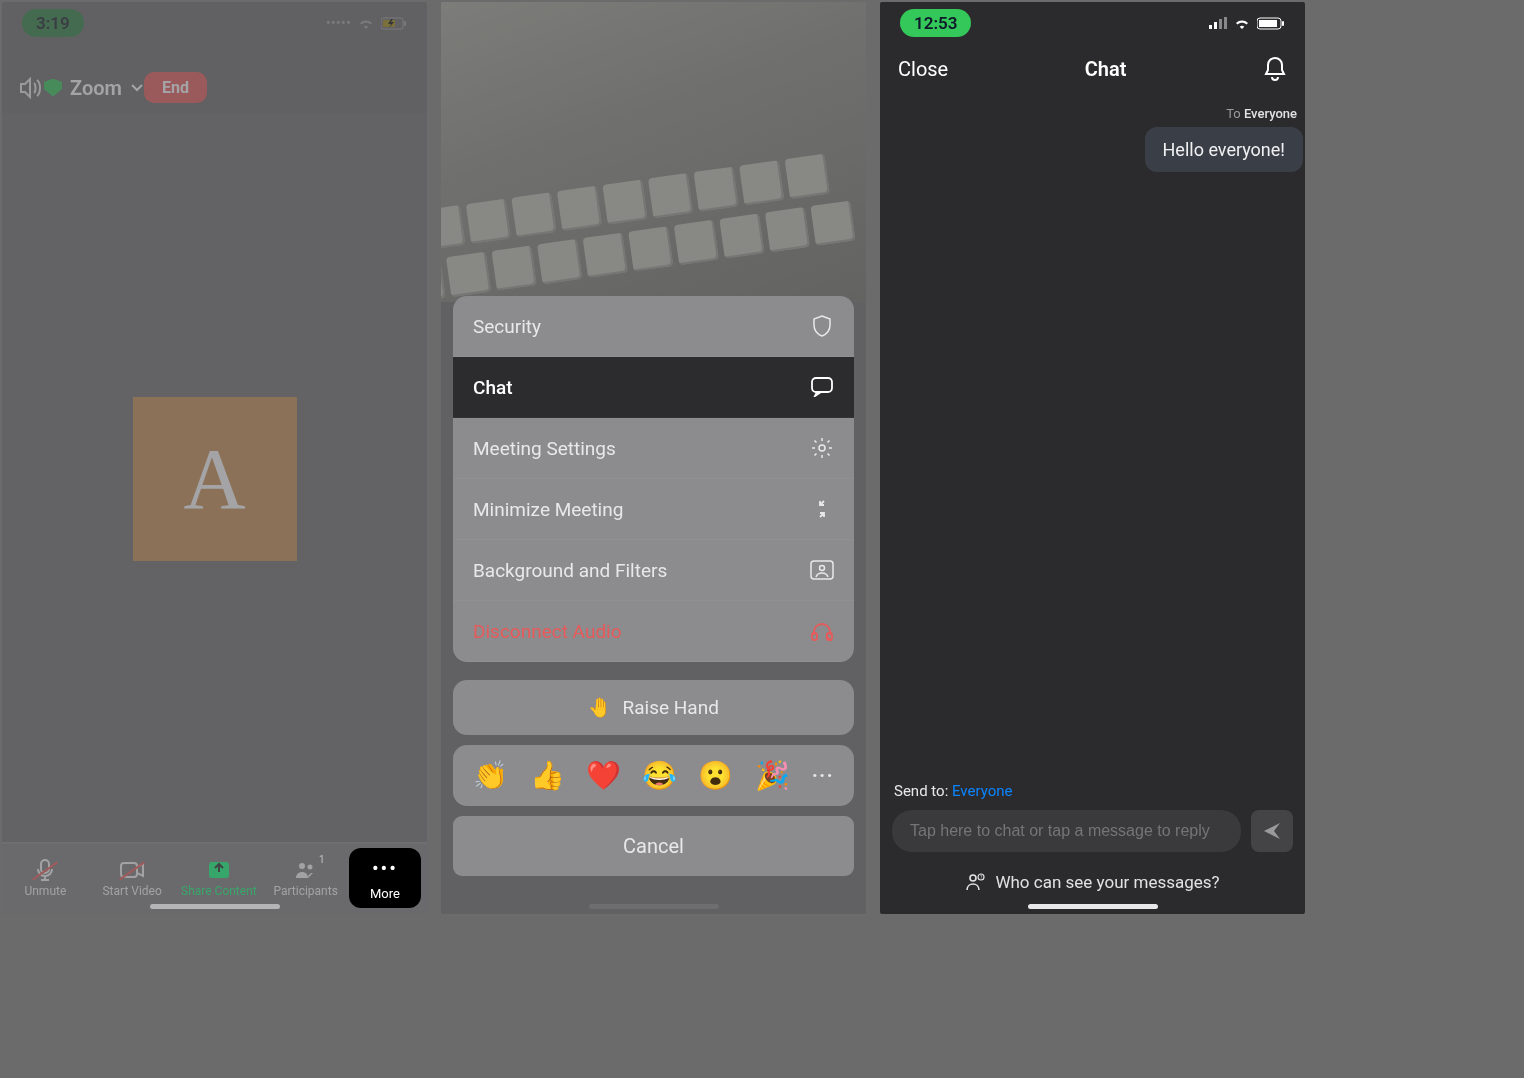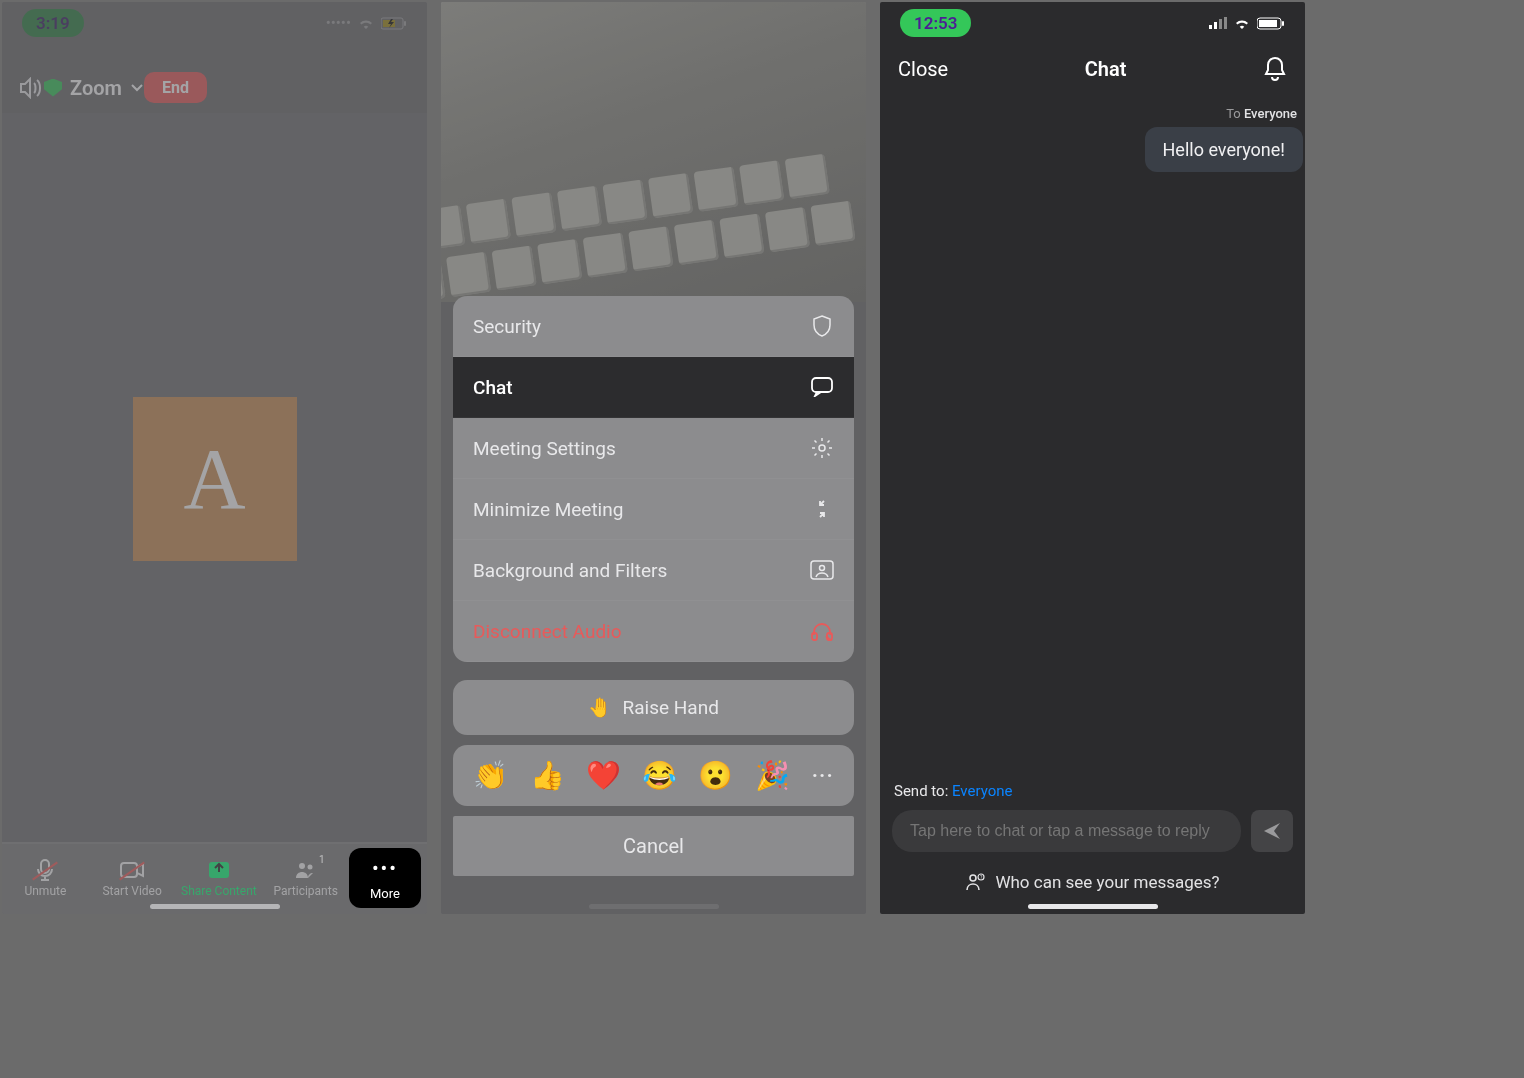--- a/index.html
+++ b/index.html
@@ -26,21 +26,21 @@
   
   .statusbar {
     height: 42px;
     display: flex;
     align-items: center;
     justify-content: space-between;
     padding: 0 20px;
   }
   .time-pill {
     background: #34c759;
-    color: #4c1d95;
+    color: #0f172a;
     font-weight: 600;
     font-size: 17px;
     padding: 4px 14px;
     border-radius: 16px;
   }
   .status-icons { display:flex; align-items:center; gap:6px; color:#fff; font-size:15px;}
   .dimmed .statusbar { filter: brightness(0.65) contrast(0.9); }
   .dimmed { background:#6a6a6c; }
   .dim-overlay {
     position:absolute; inset:0; background:rgba(90,90,92,0.55); pointer-events:none; z-index:5;
@@ -110,21 +110,21 @@
   .menu-item .micon { width:24px; height:24px; display:flex; align-items:center; justify-content:center;}
   .raise {
     margin:18px 12px 0 12px; background:#8c8c8e; border-radius:14px;
     padding:16px; text-align:center; color:#e8e8ea; font-size:19px;
   }
   .emoji-row {
     margin:10px 12px 0 12px; background:#8c8c8e; border-radius:14px;
     padding:14px 10px; display:flex; justify-content:space-around; font-size:28px;
   }
   .cancel-row {
-    margin:10px 12px 12px 12px; background:#8c8c8e; border-radius:2px;
+    margin:10px 12px 12px 12px; background:#8c8c8e; border-radius:9px;
     padding:18px; text-align:center; color:#e8e8ea; font-size:20px;
   }
   .page-dots {
     position:absolute; bottom:50px; left:50%; transform:translateX(-50%);
     display:flex; gap:8px;
   }
   .page-dots span { width:7px; height:7px; border-radius:50%; background:#bbb; }
   .page-dots span.active { background:#fff; }
 
   

